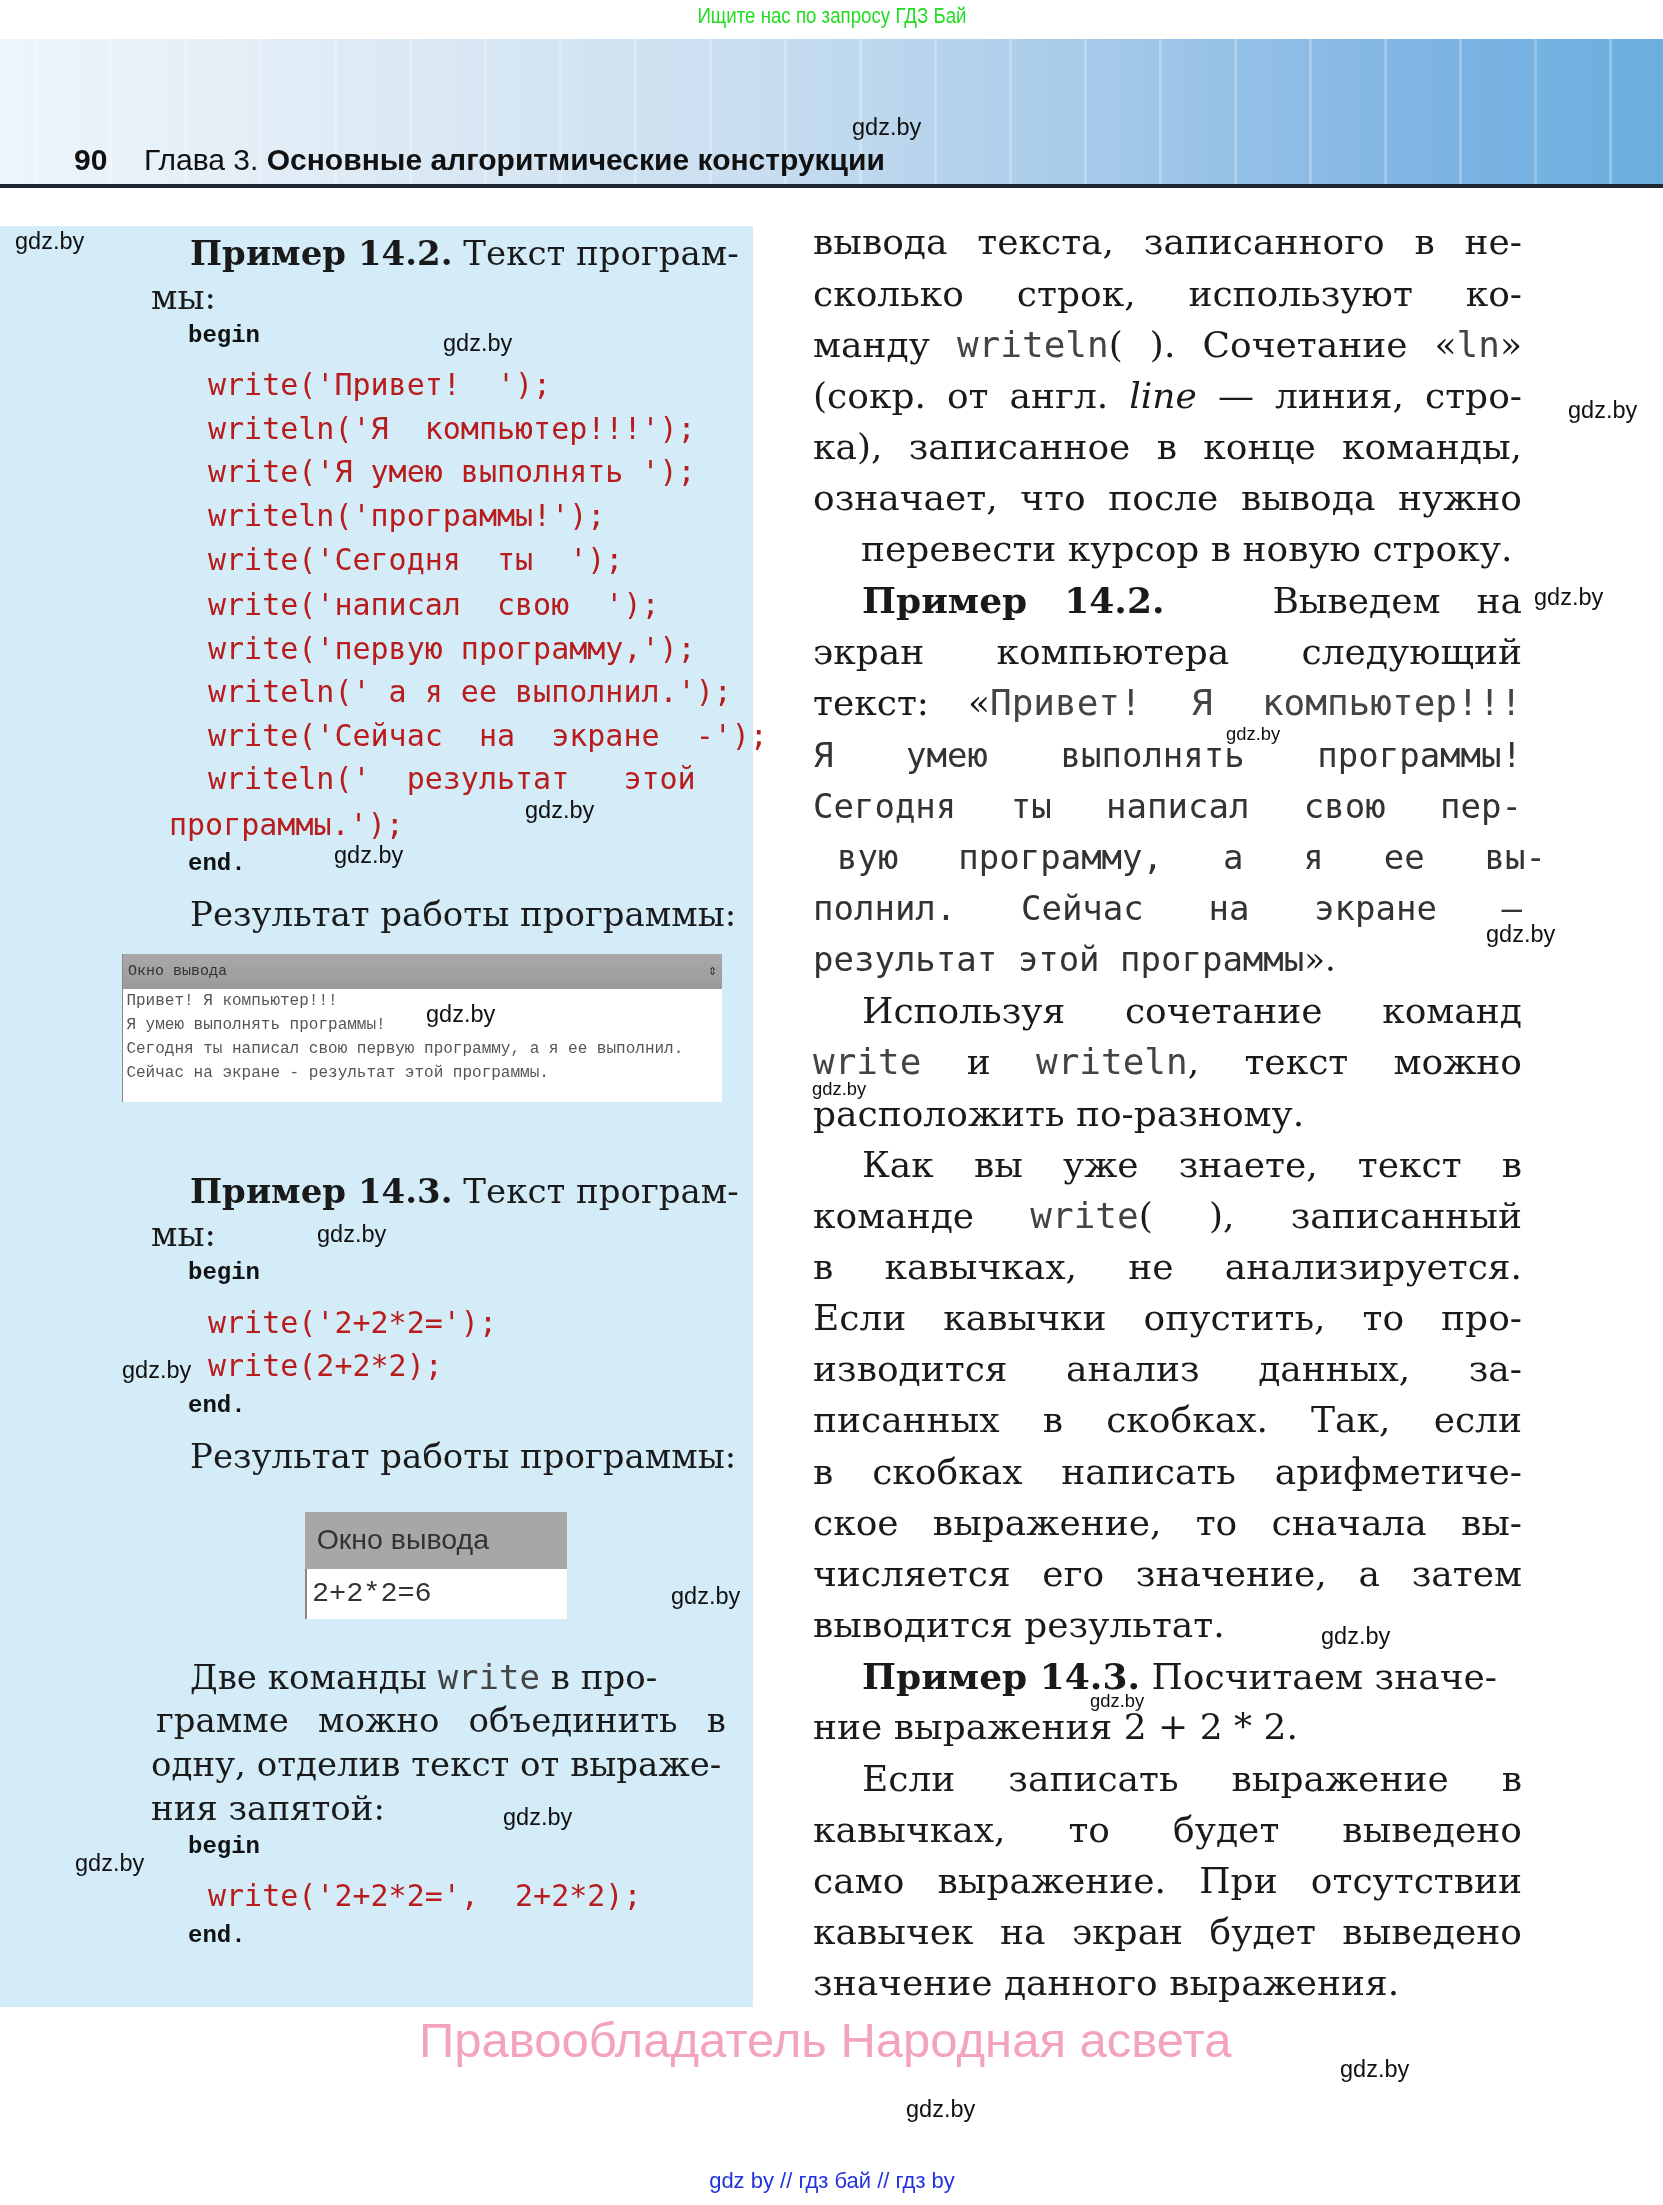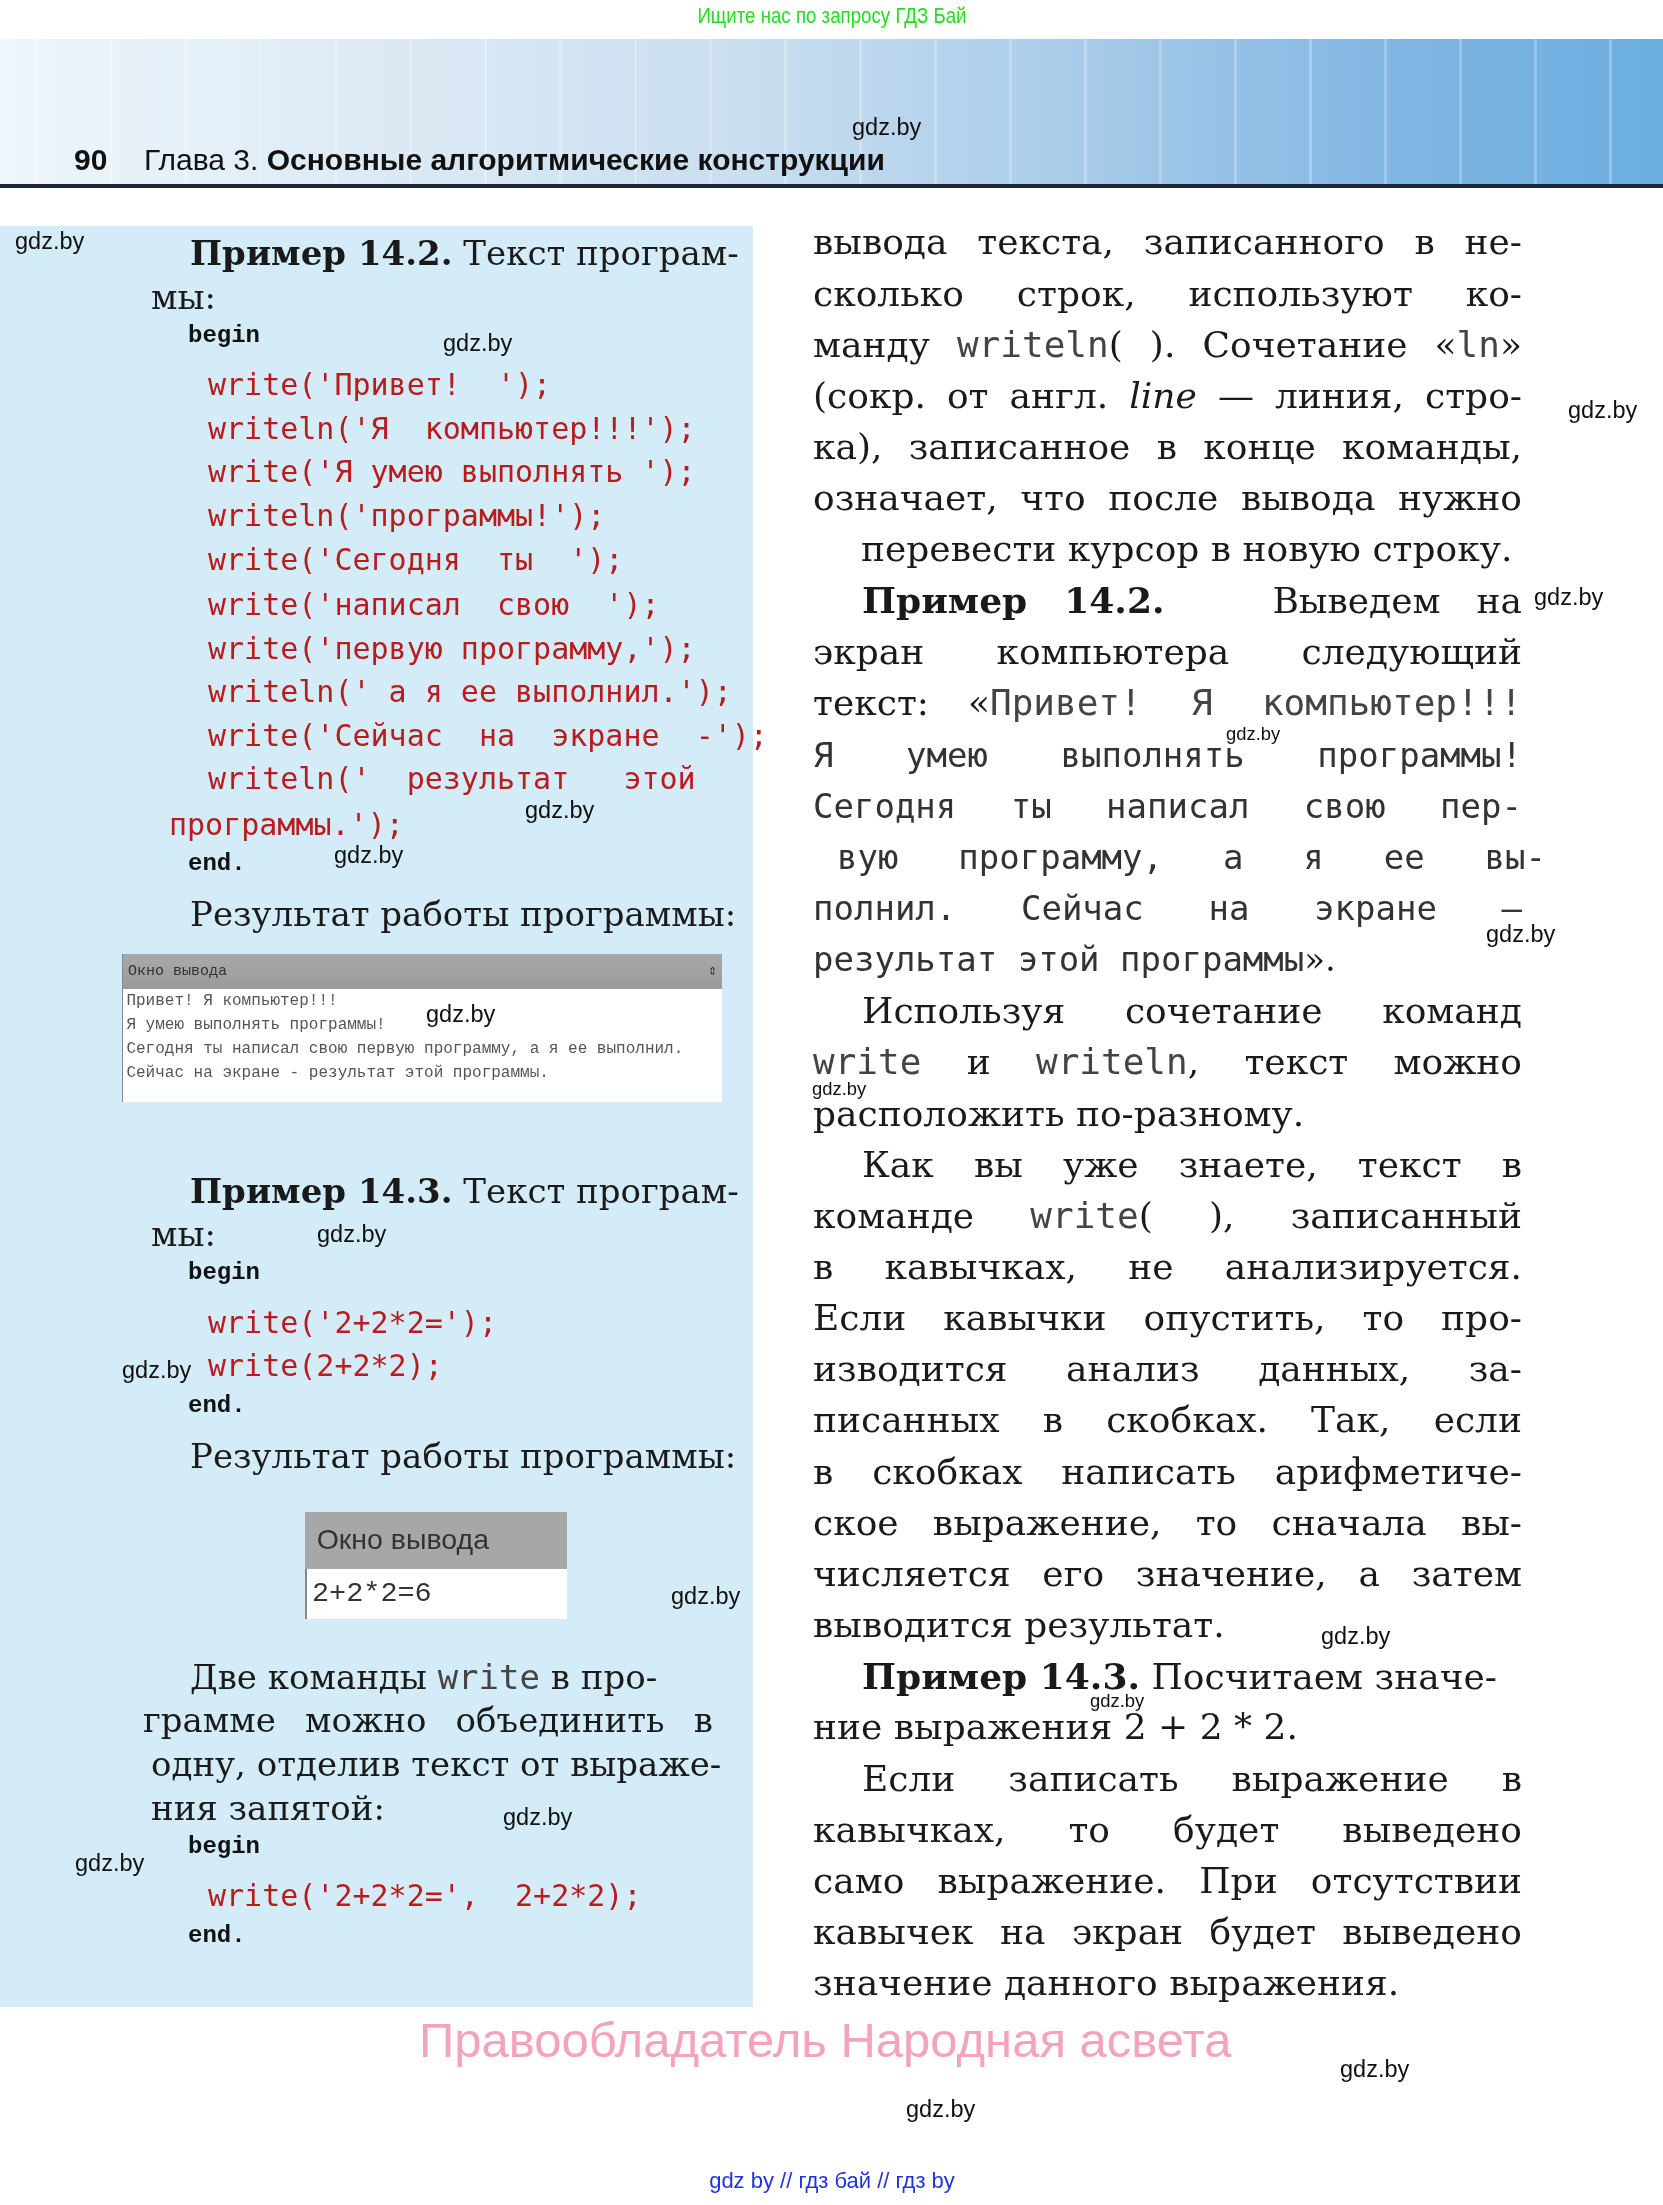--- a/index.html
+++ b/index.html
@@ -102,21 +102,21 @@
 <div class="abs kw" style="left:188px;top:1392px;">end.</div>
 <div class="abs lt" style="left:190px;top:1436px;">Результат работы программы:</div>
 
 <div class="abs outwin2">
   <div class="tb">Окно вывода</div>
   <div class="ln">2+2*2=6</div>
 </div>
 <div class="abs wm" style="left:671px;top:1583px;">gdz.by</div>
 
 <div class="abs lt" style="left:190px;top:1657px;"><span>Две команды </span><span class="mono-inline">write</span><span> в про-</span></div>
-<div class="abs lt" style="left:143px;top:1700px;word-spacing:18.4px;text-align:center;">грамме можно объединить в</div>
+<div class="abs lt" style="left:156px;top:1700px;word-spacing:18.4px;text-align:center;">грамме можно объединить в</div>
 <div class="abs lt" style="left:151px;top:1744px;">одну, отделив текст от выраже-</div>
 <div class="abs lt" style="left:151px;top:1788px;">ния запятой:</div>
 <div class="abs wm" style="left:503px;top:1804px;">gdz.by</div>
 <div class="abs wm" style="left:75px;top:1850px;">gdz.by</div>
 <div class="abs kw" style="left:188px;top:1833px;">begin</div>
 <div class="abs code" style="left:208px;top:1878px;">write('2+2*2=',  2+2*2);</div>
 <div class="abs kw" style="left:188px;top:1922px;">end.</div>
 
 <div class="abs rt" style="left:813px;top:221px;">вывода текста, записанного в не-</div>
 <div class="abs rt" style="left:813px;top:273px;">сколько строк, используют ко-</div>

